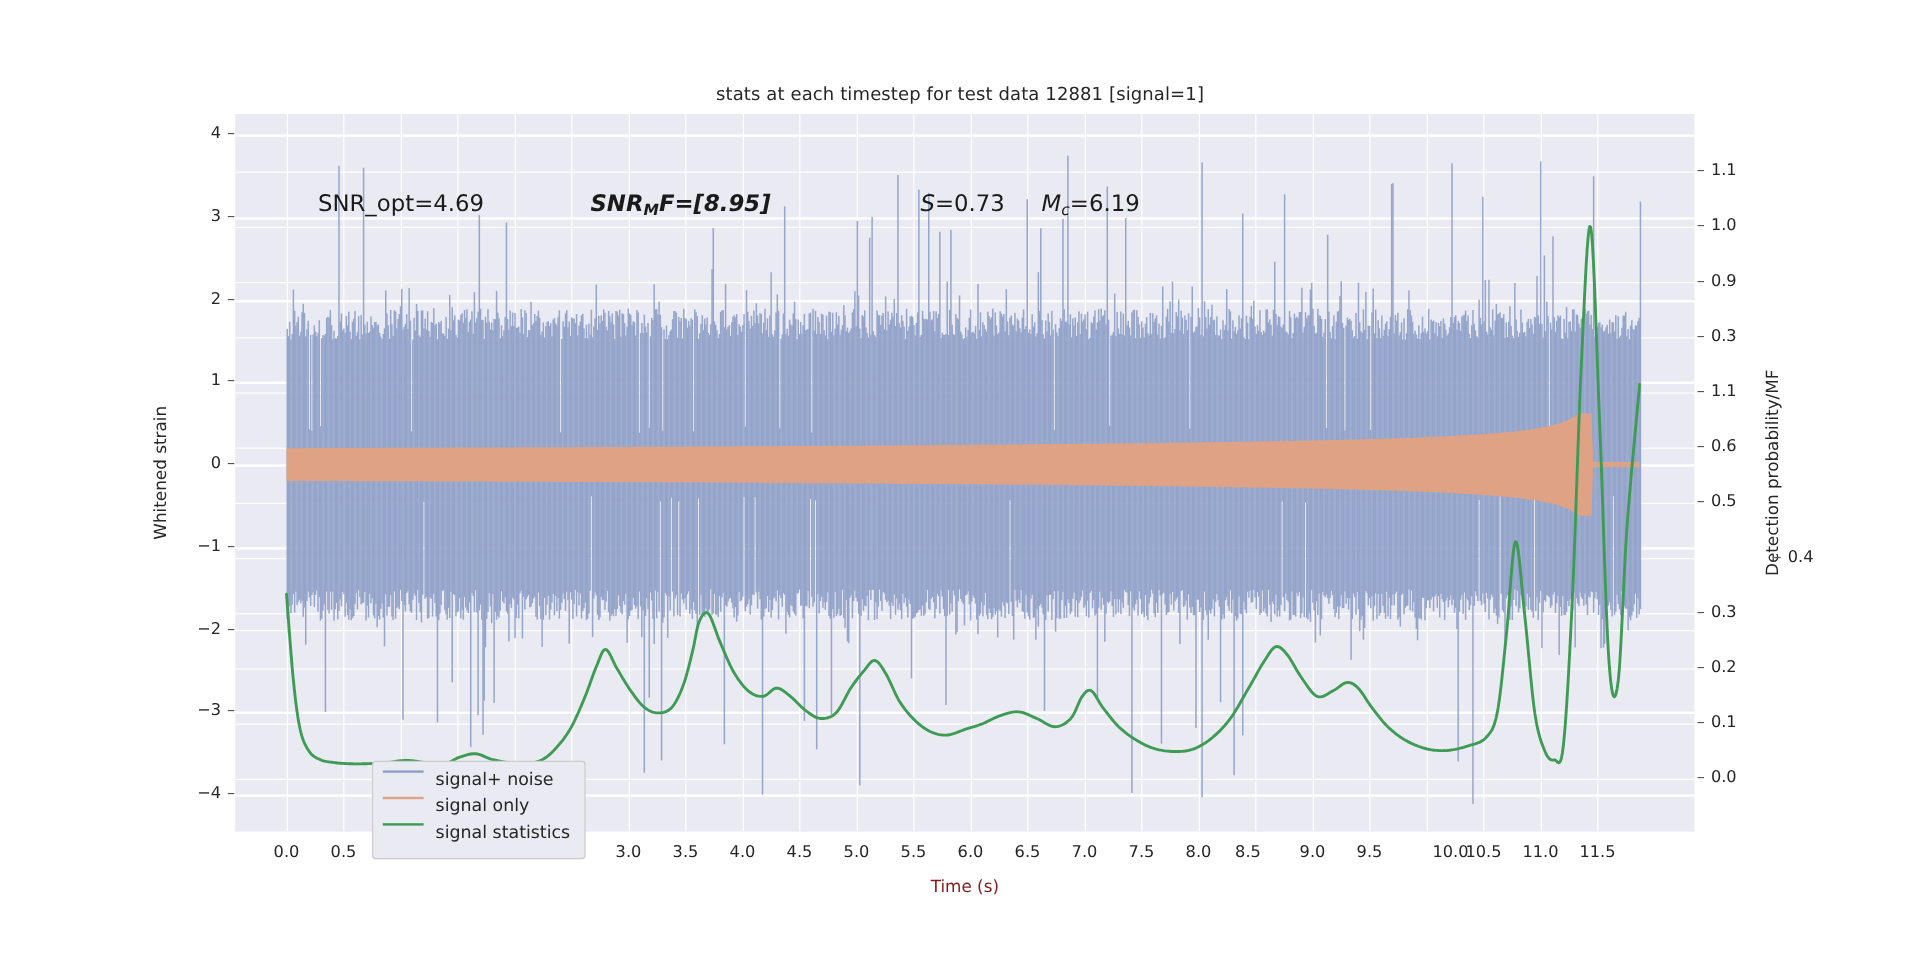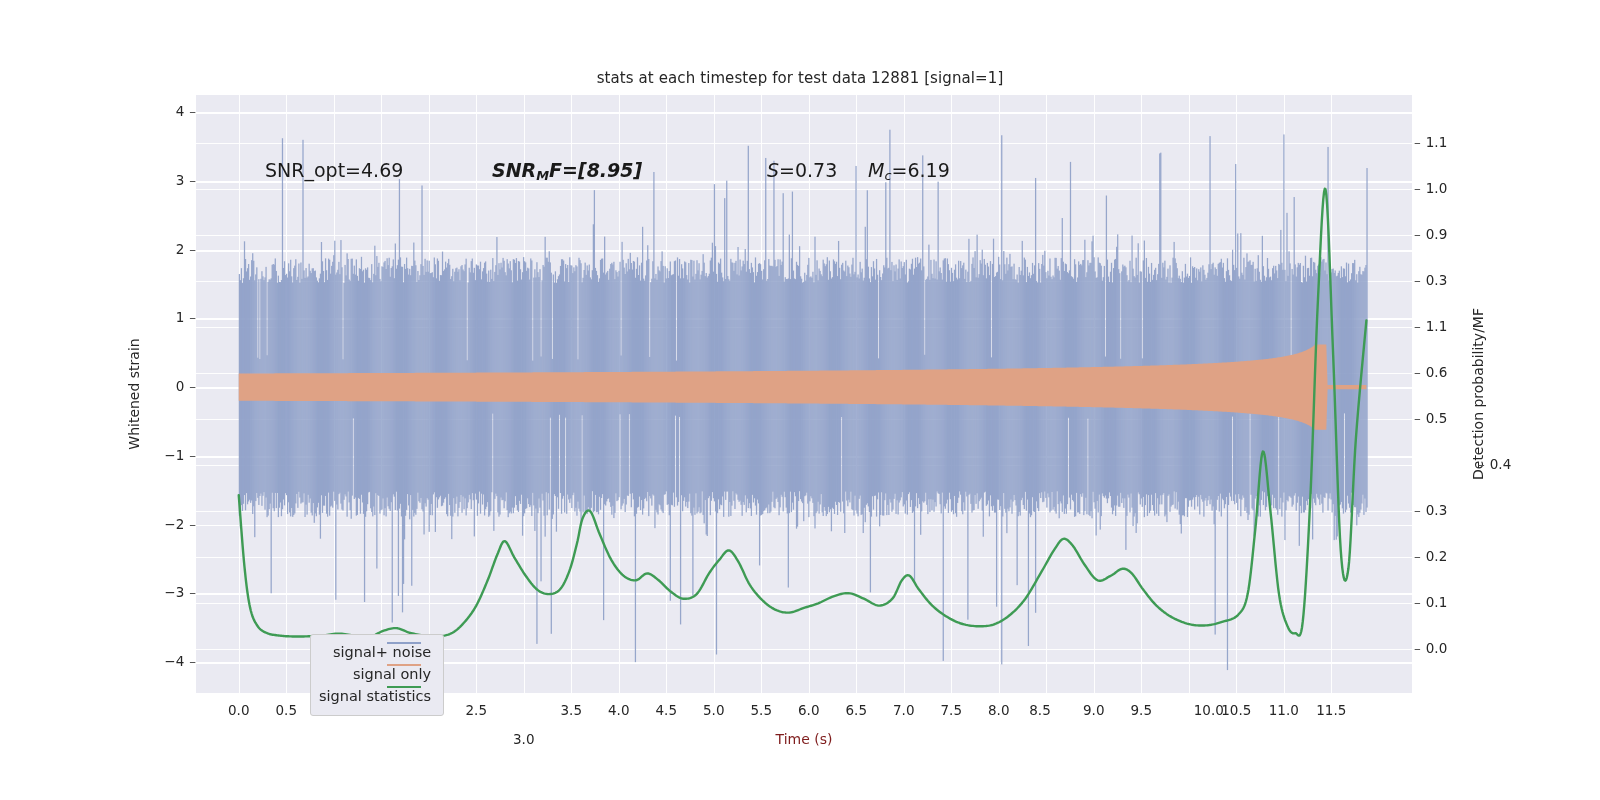--- a/index.html
+++ b/index.html
@@ -63,21 +63,21 @@
   }
   .annot .it{font-style:italic;}
   .annot sub{font-size:.68em;font-style:italic;vertical-align:-.25em;}
 
   
   #legend{
     position:absolute;left:310px;top:634px;
     background:#eaeaf2;border:1px solid #cccccc;border-radius:3px;
     padding:7px 12px 7px 8px;
   }
-  .legrow{display:flex;align-items:flex-end;height:22px;flex-direction:column;}
+  .legrow{display:flex;align-items:flex-start;height:22px;}
   .swatch{width:34px;height:0;border-top-width:2.2px;border-top-style:solid;margin-right:10px;}
   .legtxt{font-size:14.5px;color:#262626;white-space:nowrap;}
 </style>
 </head>
 <body>
 <div id="root">
 
 <div id="title">stats at each timestep for test data 12881 [signal=1]</div>
 
 <div id="plot">
@@ -1279,21 +1279,21 @@
       <div class="tick y2tick" style="left: 1414px; top: 594.3px;"><span class="dash">–</span><span class="num">0.1</span></div>
       <div class="tick y2tick" style="left: 1414px; top: 640.3px;"><span class="dash">–</span><span class="num">0.0</span></div>
     </div>
 <div id="xticks">
       <div class="tick xtick" style="left: 238.75px; top: 702px; transform: translateX(-50%);">0.0</div>
       <div class="tick xtick" style="left: 286.25px; top: 702px; transform: translateX(-50%);">0.5</div>
       <div class="tick xtick" style="left: 333.75px; top: 702px; transform: translateX(-50%);">1.0</div>
       <div class="tick xtick" style="left: 381.25px; top: 702px; transform: translateX(-50%);">1.5</div>
       <div class="tick xtick" style="left: 428.75px; top: 702px; transform: translateX(-50%);">2.0</div>
       <div class="tick xtick" style="left: 476.25px; top: 702px; transform: translateX(-50%);">2.5</div>
-      <div class="tick xtick" style="left: 523.75px; top: 702px; transform: translateX(-50%); margin-top: 29px;">3.0</div>
+      <div class="tick xtick" style="left: 523.75px; top: 702px; transform: translateX(-50%);">3.0</div>
       <div class="tick xtick" style="left: 571.25px; top: 702px; transform: translateX(-50%);">3.5</div>
       <div class="tick xtick" style="left: 618.75px; top: 702px; transform: translateX(-50%);">4.0</div>
       <div class="tick xtick" style="left: 666.25px; top: 702px; transform: translateX(-50%);">4.5</div>
       <div class="tick xtick" style="left: 713.75px; top: 702px; transform: translateX(-50%);">5.0</div>
       <div class="tick xtick" style="left: 761.25px; top: 702px; transform: translateX(-50%);">5.5</div>
       <div class="tick xtick" style="left: 808.75px; top: 702px; transform: translateX(-50%);">6.0</div>
       <div class="tick xtick" style="left: 856.25px; top: 702px; transform: translateX(-50%);">6.5</div>
       <div class="tick xtick" style="left: 903.75px; top: 702px; transform: translateX(-50%);">7.0</div>
       <div class="tick xtick" style="left: 951.25px; top: 702px; transform: translateX(-50%);">7.5</div>
       <div class="tick xtick" style="left: 998.75px; top: 702px; transform: translateX(-50%);">8.0</div>

